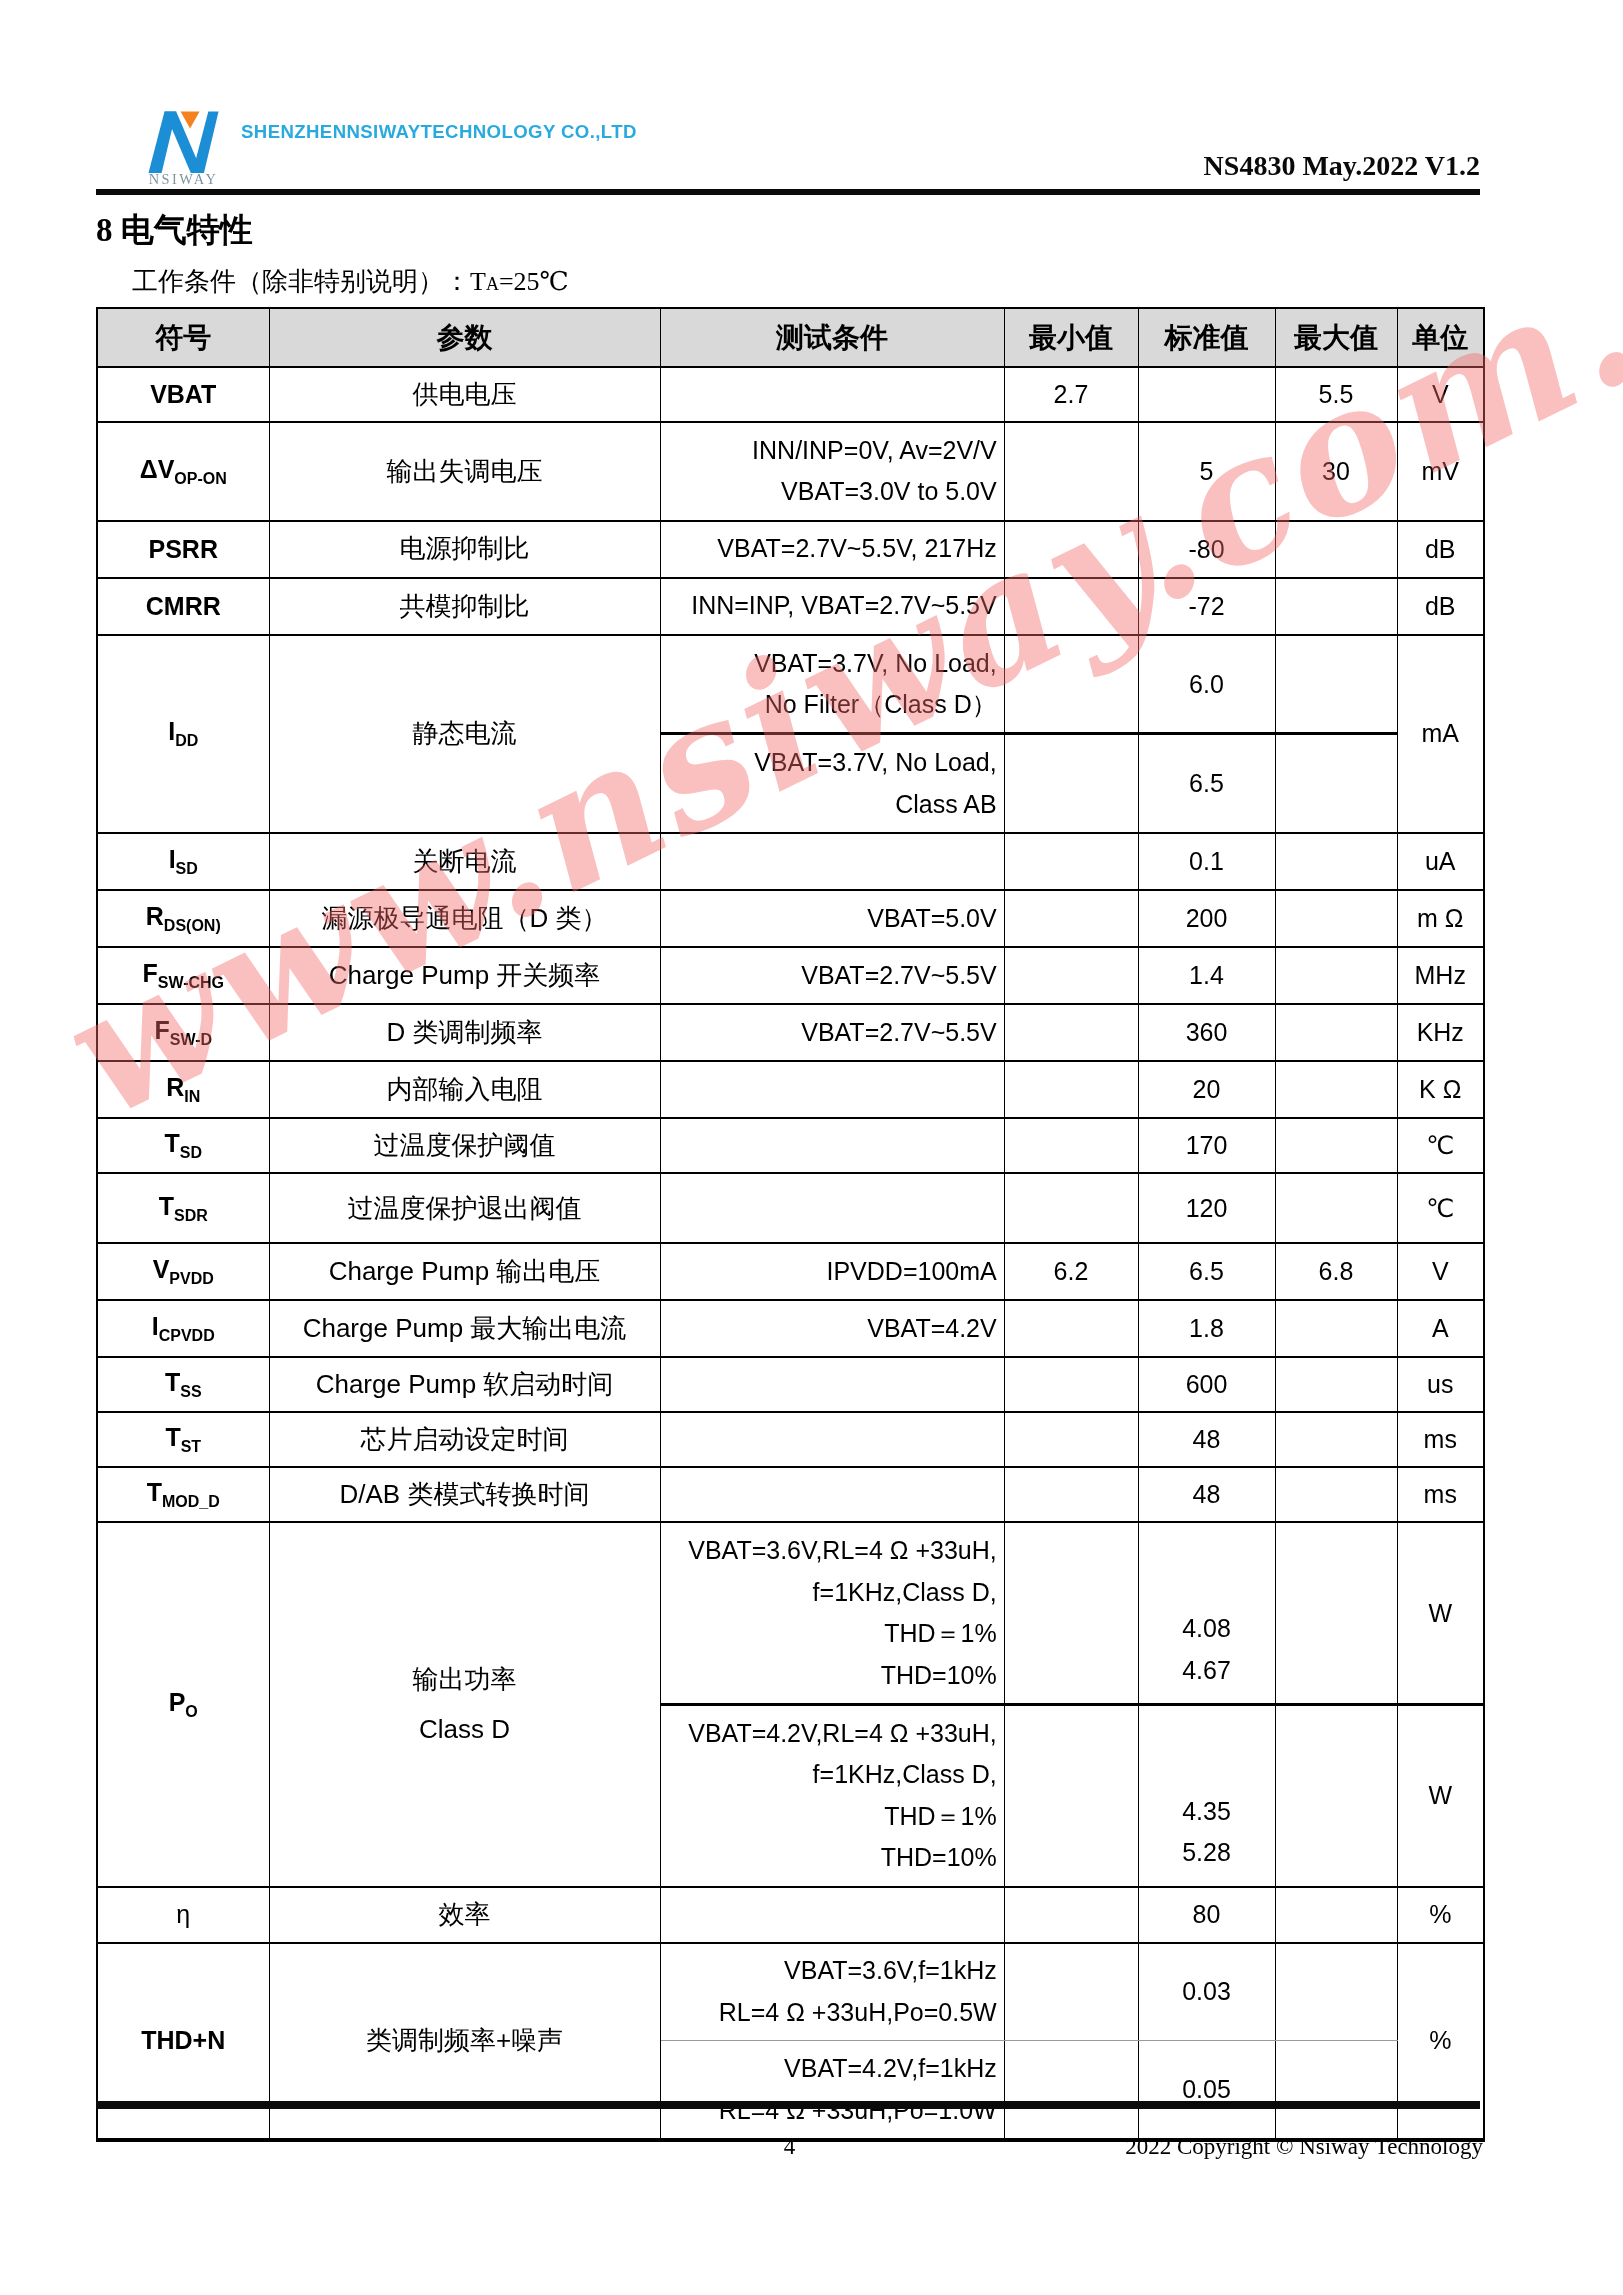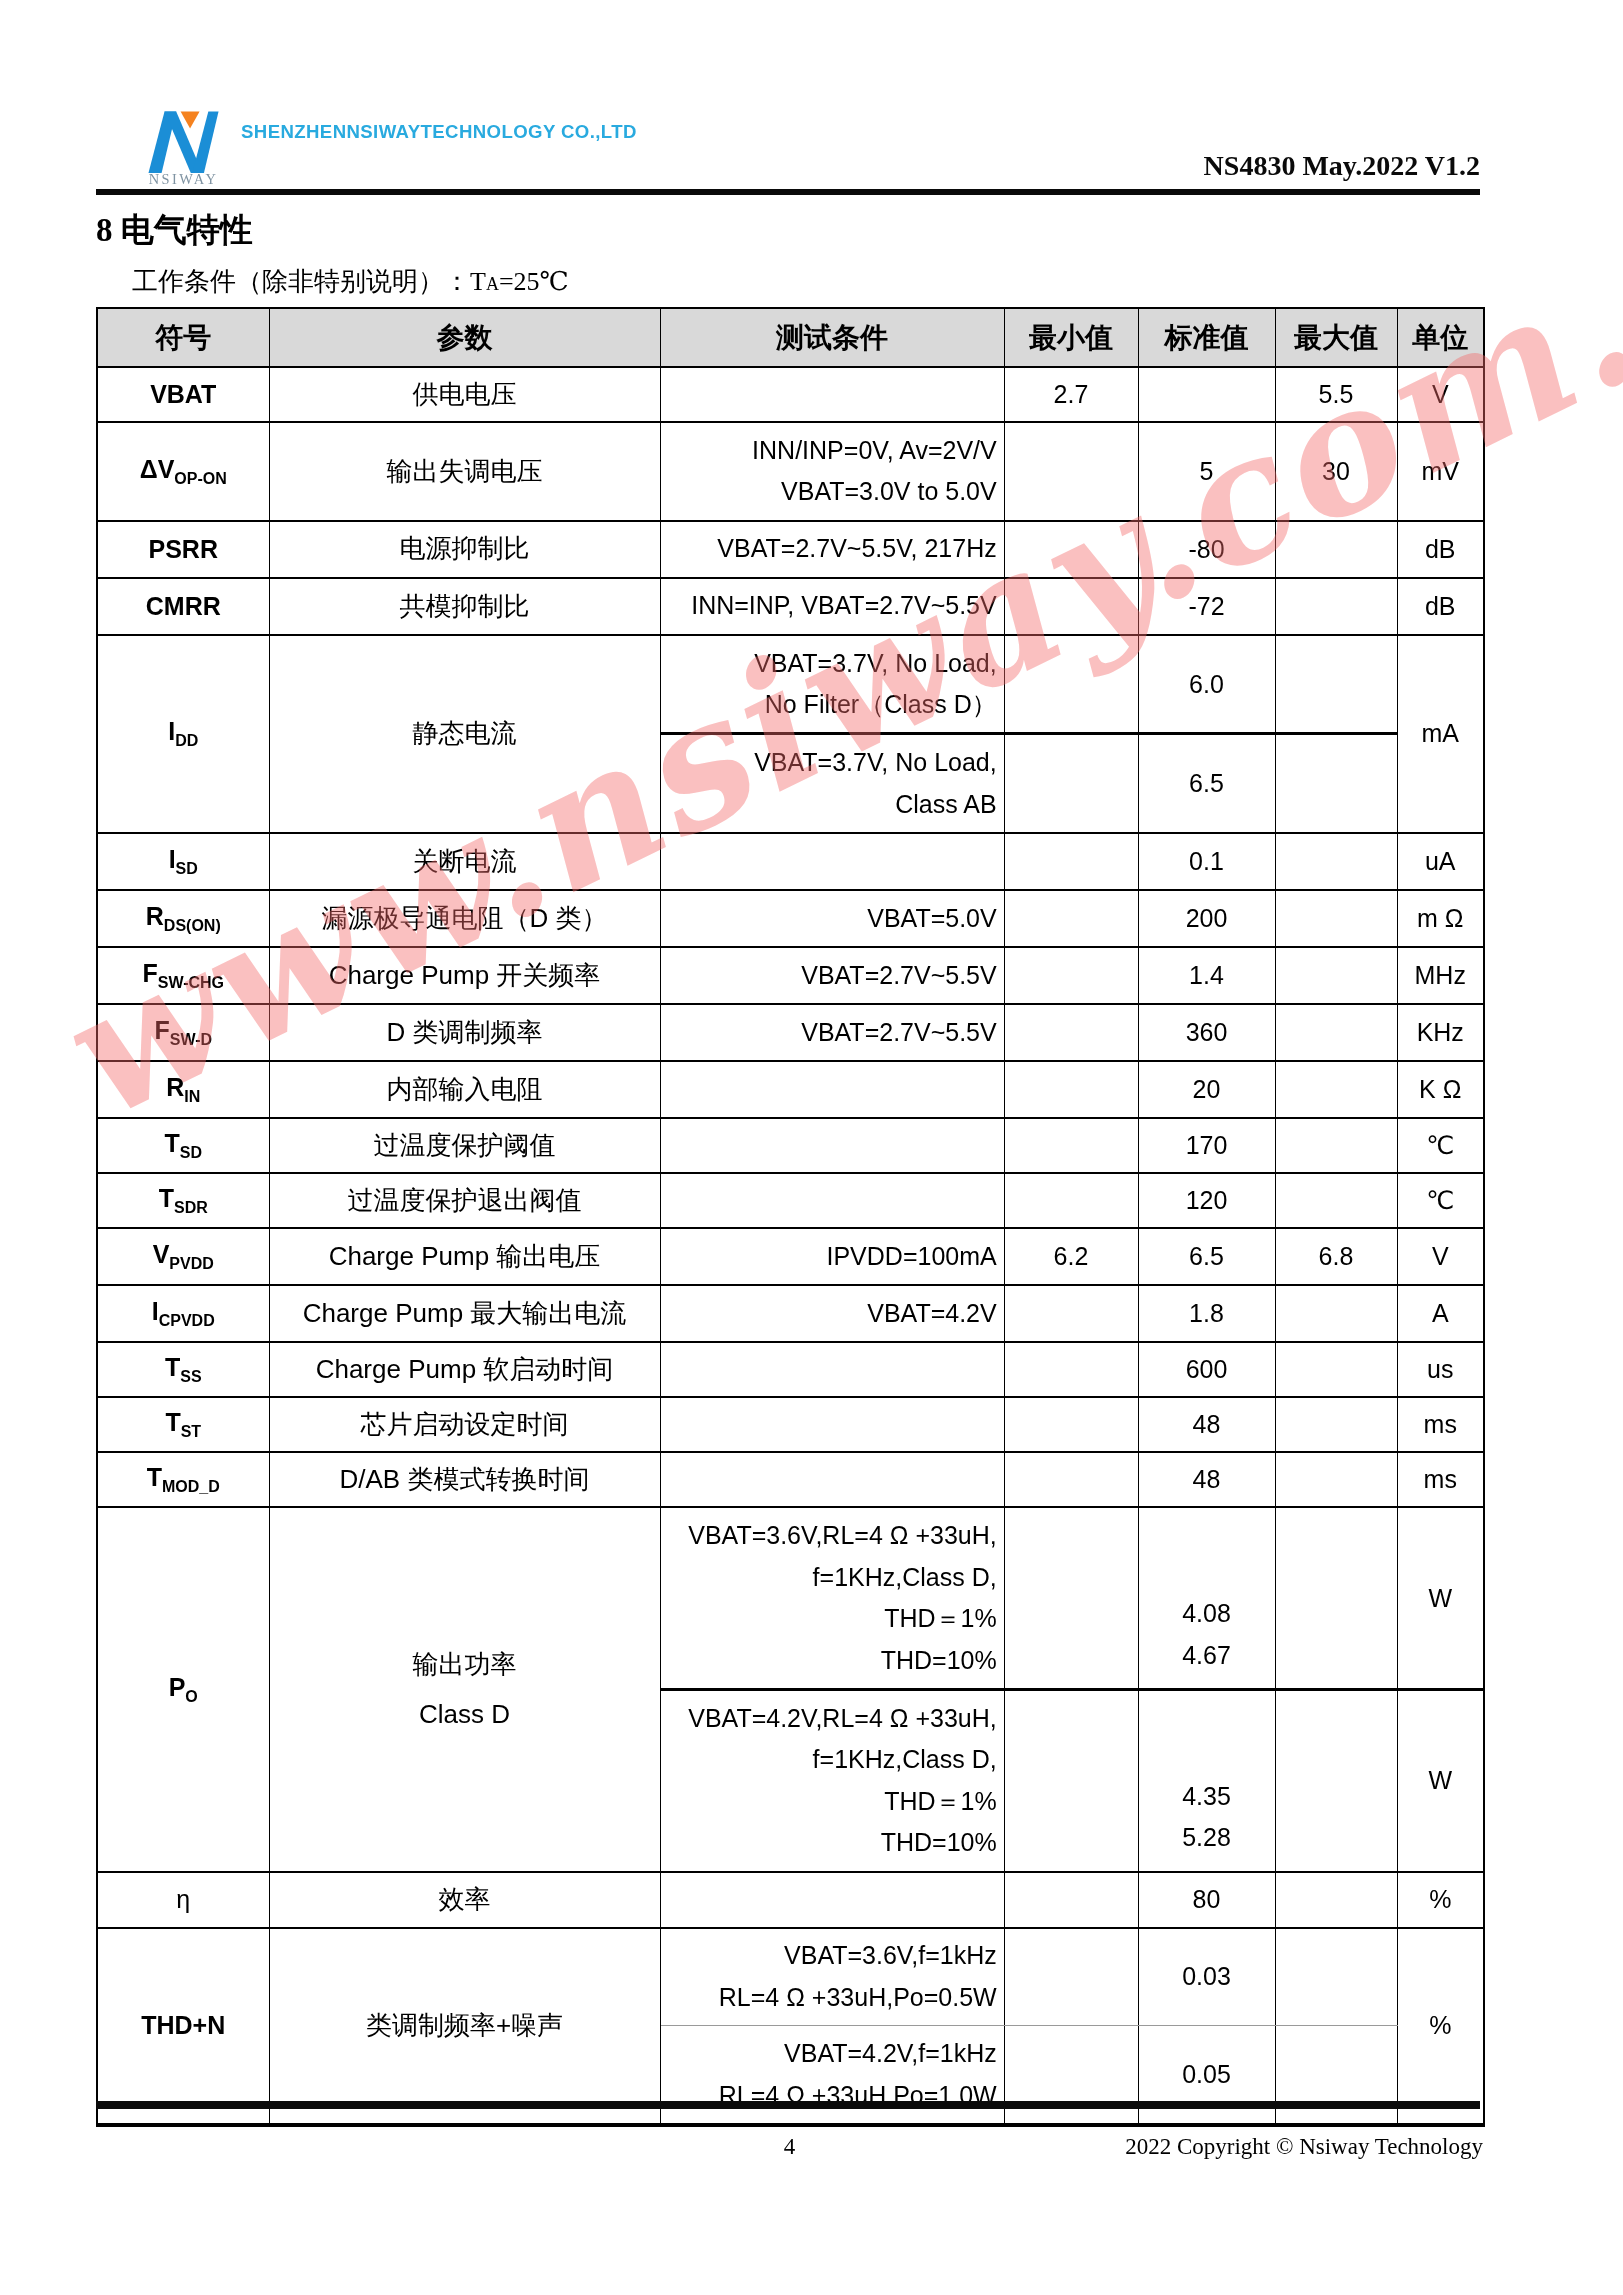--- a/index.html
+++ b/index.html
@@ -254,21 +254,21 @@
     <tr style="height:55px">
       <td class="sym"><span>T</span><sub>SD</sub></td>
       <td class="param">过温度保护阈值</td>
       <td class="cond"></td>
       <td></td>
       <td>170</td>
       <td></td>
       <td>℃</td>
     </tr>
 
-    <tr style="height:55px">
+    <tr style="height:70px">
       <td class="sym"><span>T</span><sub>SDR</sub></td>
       <td class="param">过温度保护退出阀值</td>
       <td class="cond"></td>
       <td></td>
       <td>120</td>
       <td></td>
       <td>℃</td>
     </tr>
 
     <tr style="height:55px">

